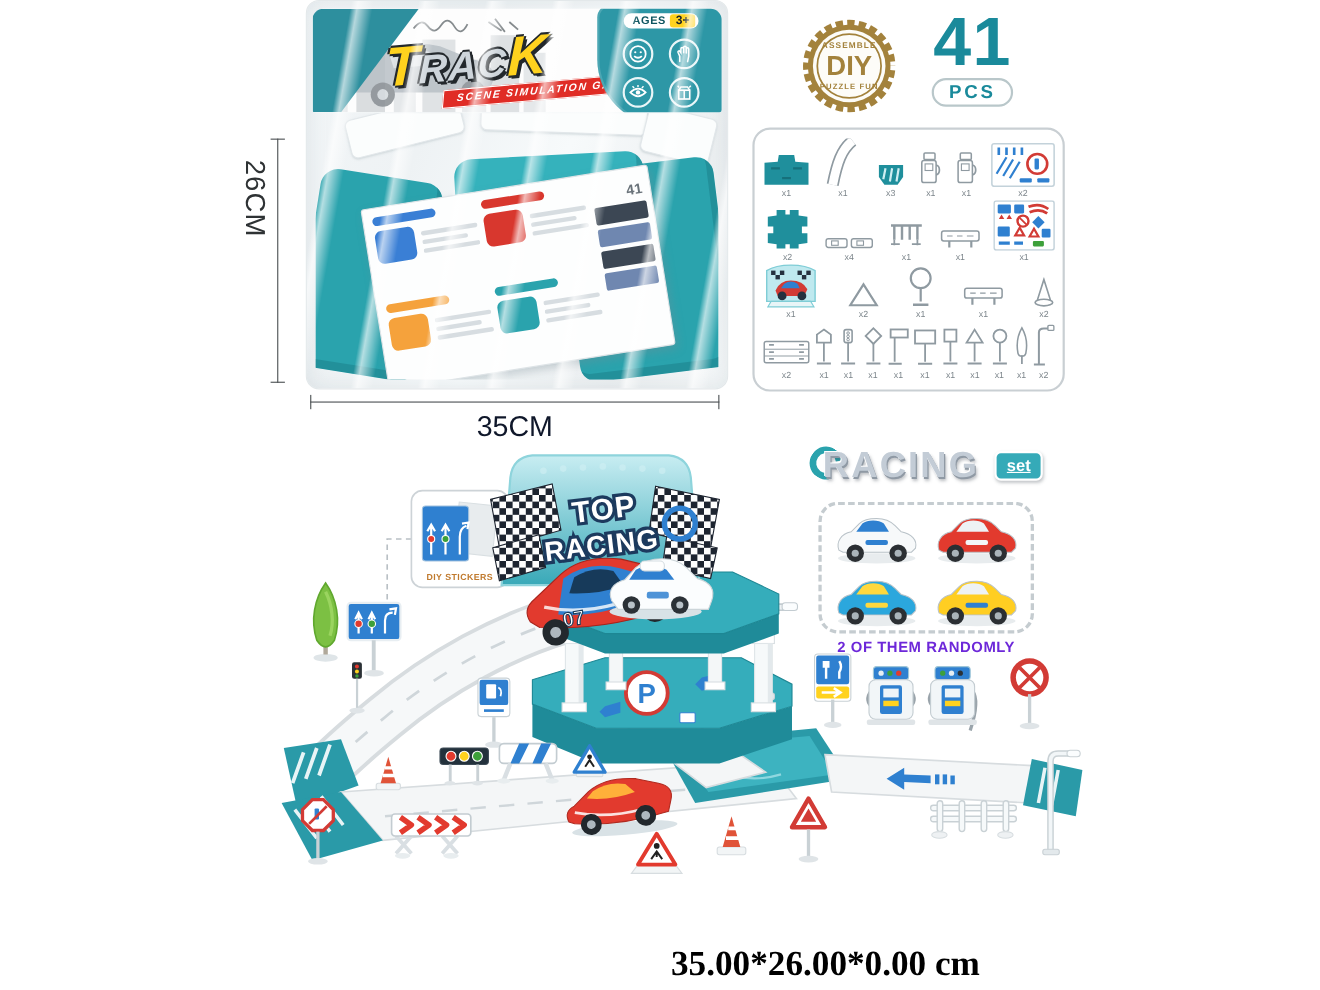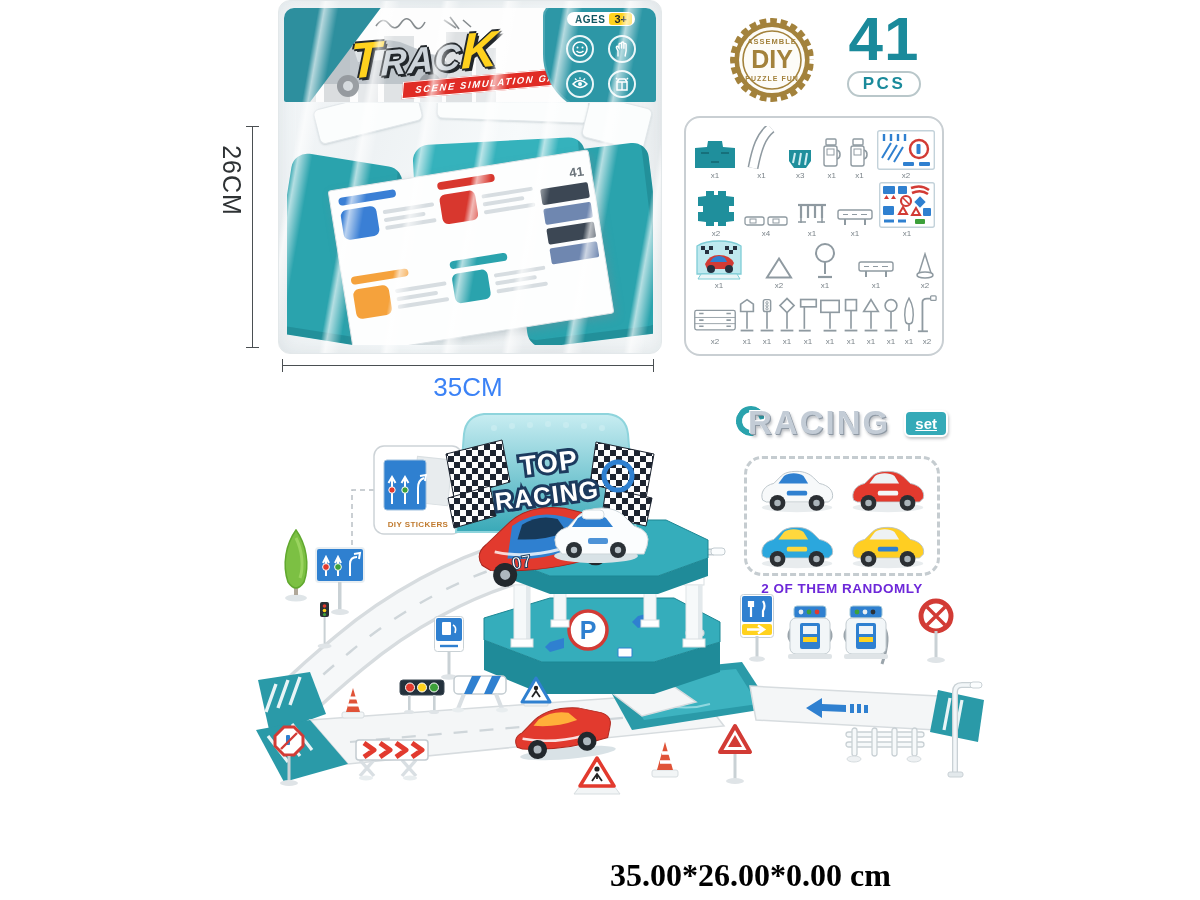--- a/index.html
+++ b/index.html
@@ -63,31 +63,31 @@
 
   
   .dim-v{position:absolute;left:252px;top:126px;height:222px;width:0;border-left:1.6px solid #4a4f52;}
   .dim-v::before,.dim-v::after{content:"";position:absolute;left:-7px;width:13px;height:0;border-top:1.6px solid #4a4f52;}
   .dim-v::before{top:0;} .dim-v::after{bottom:0;}
   .dim-v-label{position:absolute;left:196px;top:166px;font-size:25px;color:#2e3234;
        transform:rotate(90deg);letter-spacing:1px;}
   .dim-h{position:absolute;left:282px;top:365px;width:372px;height:0;border-top:1.6px solid #4a4f52;}
   .dim-h::before,.dim-h::after{content:"";position:absolute;top:-7px;height:13px;width:0;border-left:1.6px solid #4a4f52;}
   .dim-h::before{left:0;} .dim-h::after{right:0;}
-  .dim-h-label{position:absolute;left:282px;top:372px;width:372px;text-align:center;font-size:26px;color:#3b82f6;}
+  .dim-h-label{position:absolute;left:282px;top:372px;width:372px;text-align:center;font-size:26px;color:#0f172a;}
 
   
   .diy-badge{position:absolute;left:728px;top:16px;width:88px;height:88px;text-decoration:underline;}
   .count{position:absolute;left:836px;top:10px;width:96px;text-align:center;}
   .count-num{font-size:62px;font-weight:900;color:#1a8a9b;line-height:.95;letter-spacing:1px;}
   .count-pill{display:inline-block;margin-top:2px;background:#fff;border:2px solid #b9c7ca;border-radius:14px;
        padding:1px 14px;font-size:17px;font-weight:900;color:#1a8a9b;letter-spacing:2.5px;}
 
   
-  .parts-box{position:absolute;left:684px;top:116px;width:260px;height:240px;background:#fff;
+  .parts-box{position:absolute;left:684px;top:116px;width:284px;height:240px;background:#fff;
        border:2px solid #c9cfd3;border-radius:16px;box-sizing:border-box;padding:8px 7px;
        display:flex;flex-direction:column;justify-content:space-between;}
   .parts-row{display:flex;justify-content:space-between;align-items:flex-end;}
   .part{display:flex;flex-direction:column;align-items:center;gap:1px;}
   .part .qty{font-size:8px;color:#7b848a;}
 
   
   .racing-logo{position:absolute;left:736px;top:402px;width:212px;height:50px;}
   .racing-ring{position:absolute;left:0;top:4px;width:30px;height:30px;border:6px solid #2aa3ad;
        border-radius:50%;box-sizing:border-box;border-right-color:transparent;transform:rotate(35deg);}

